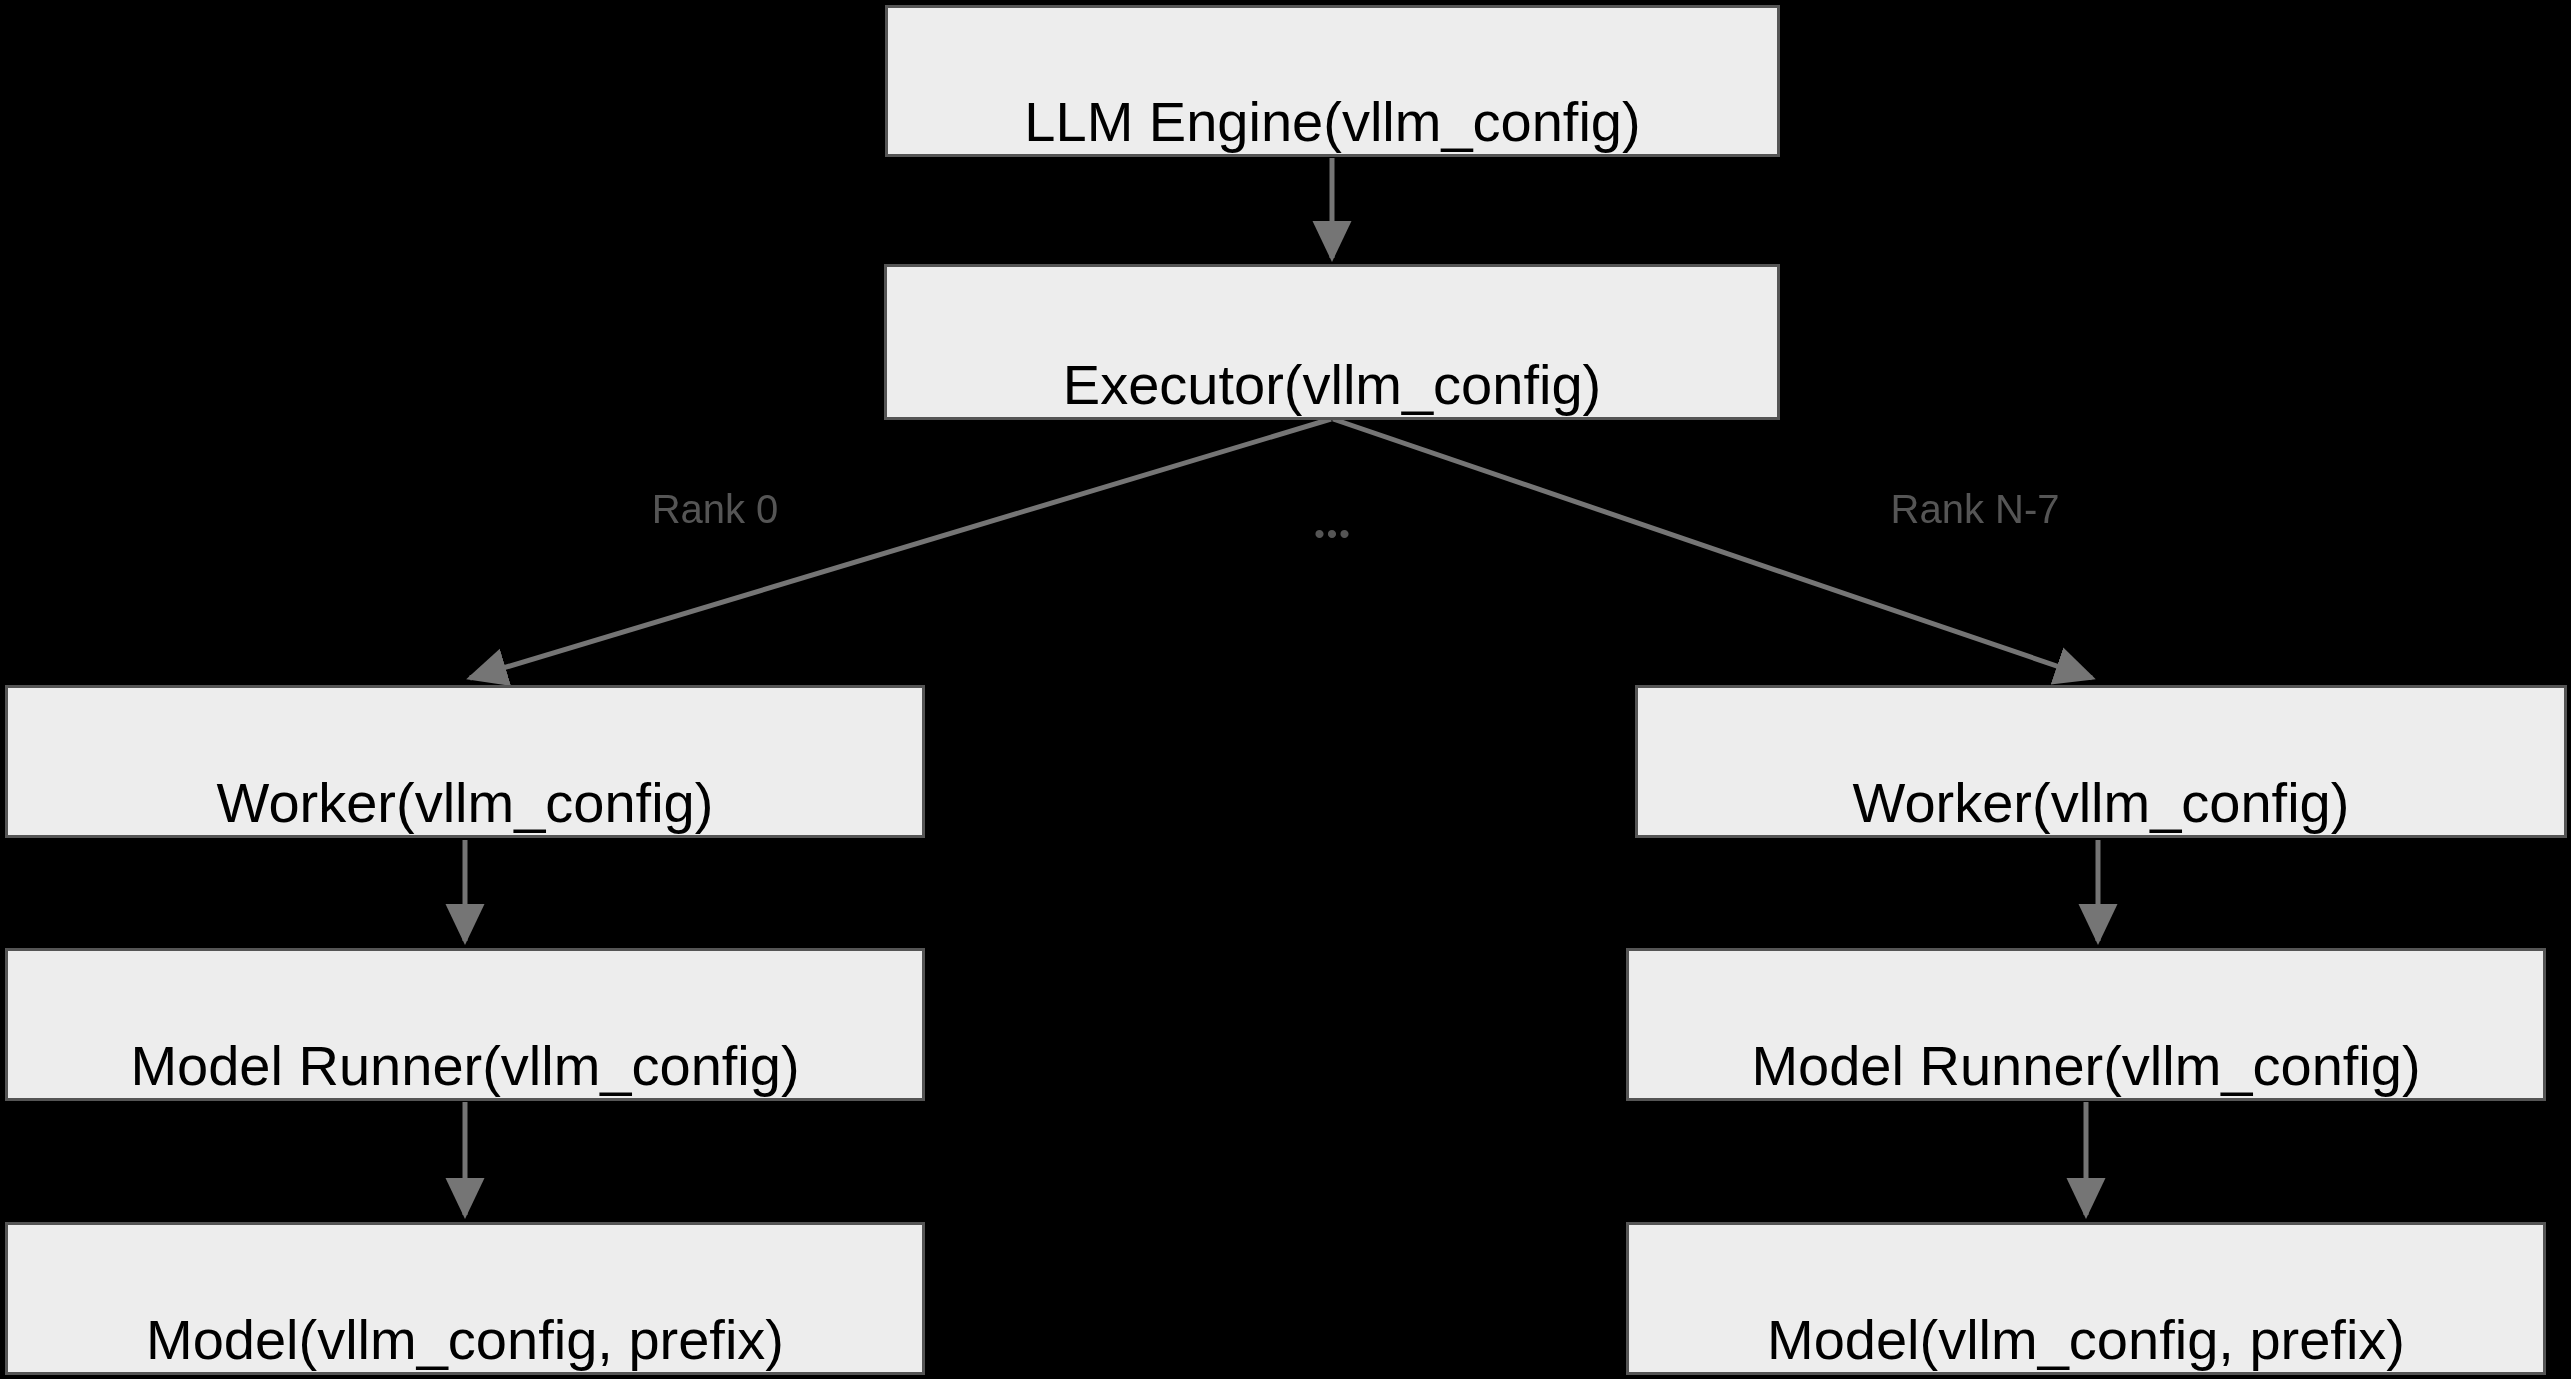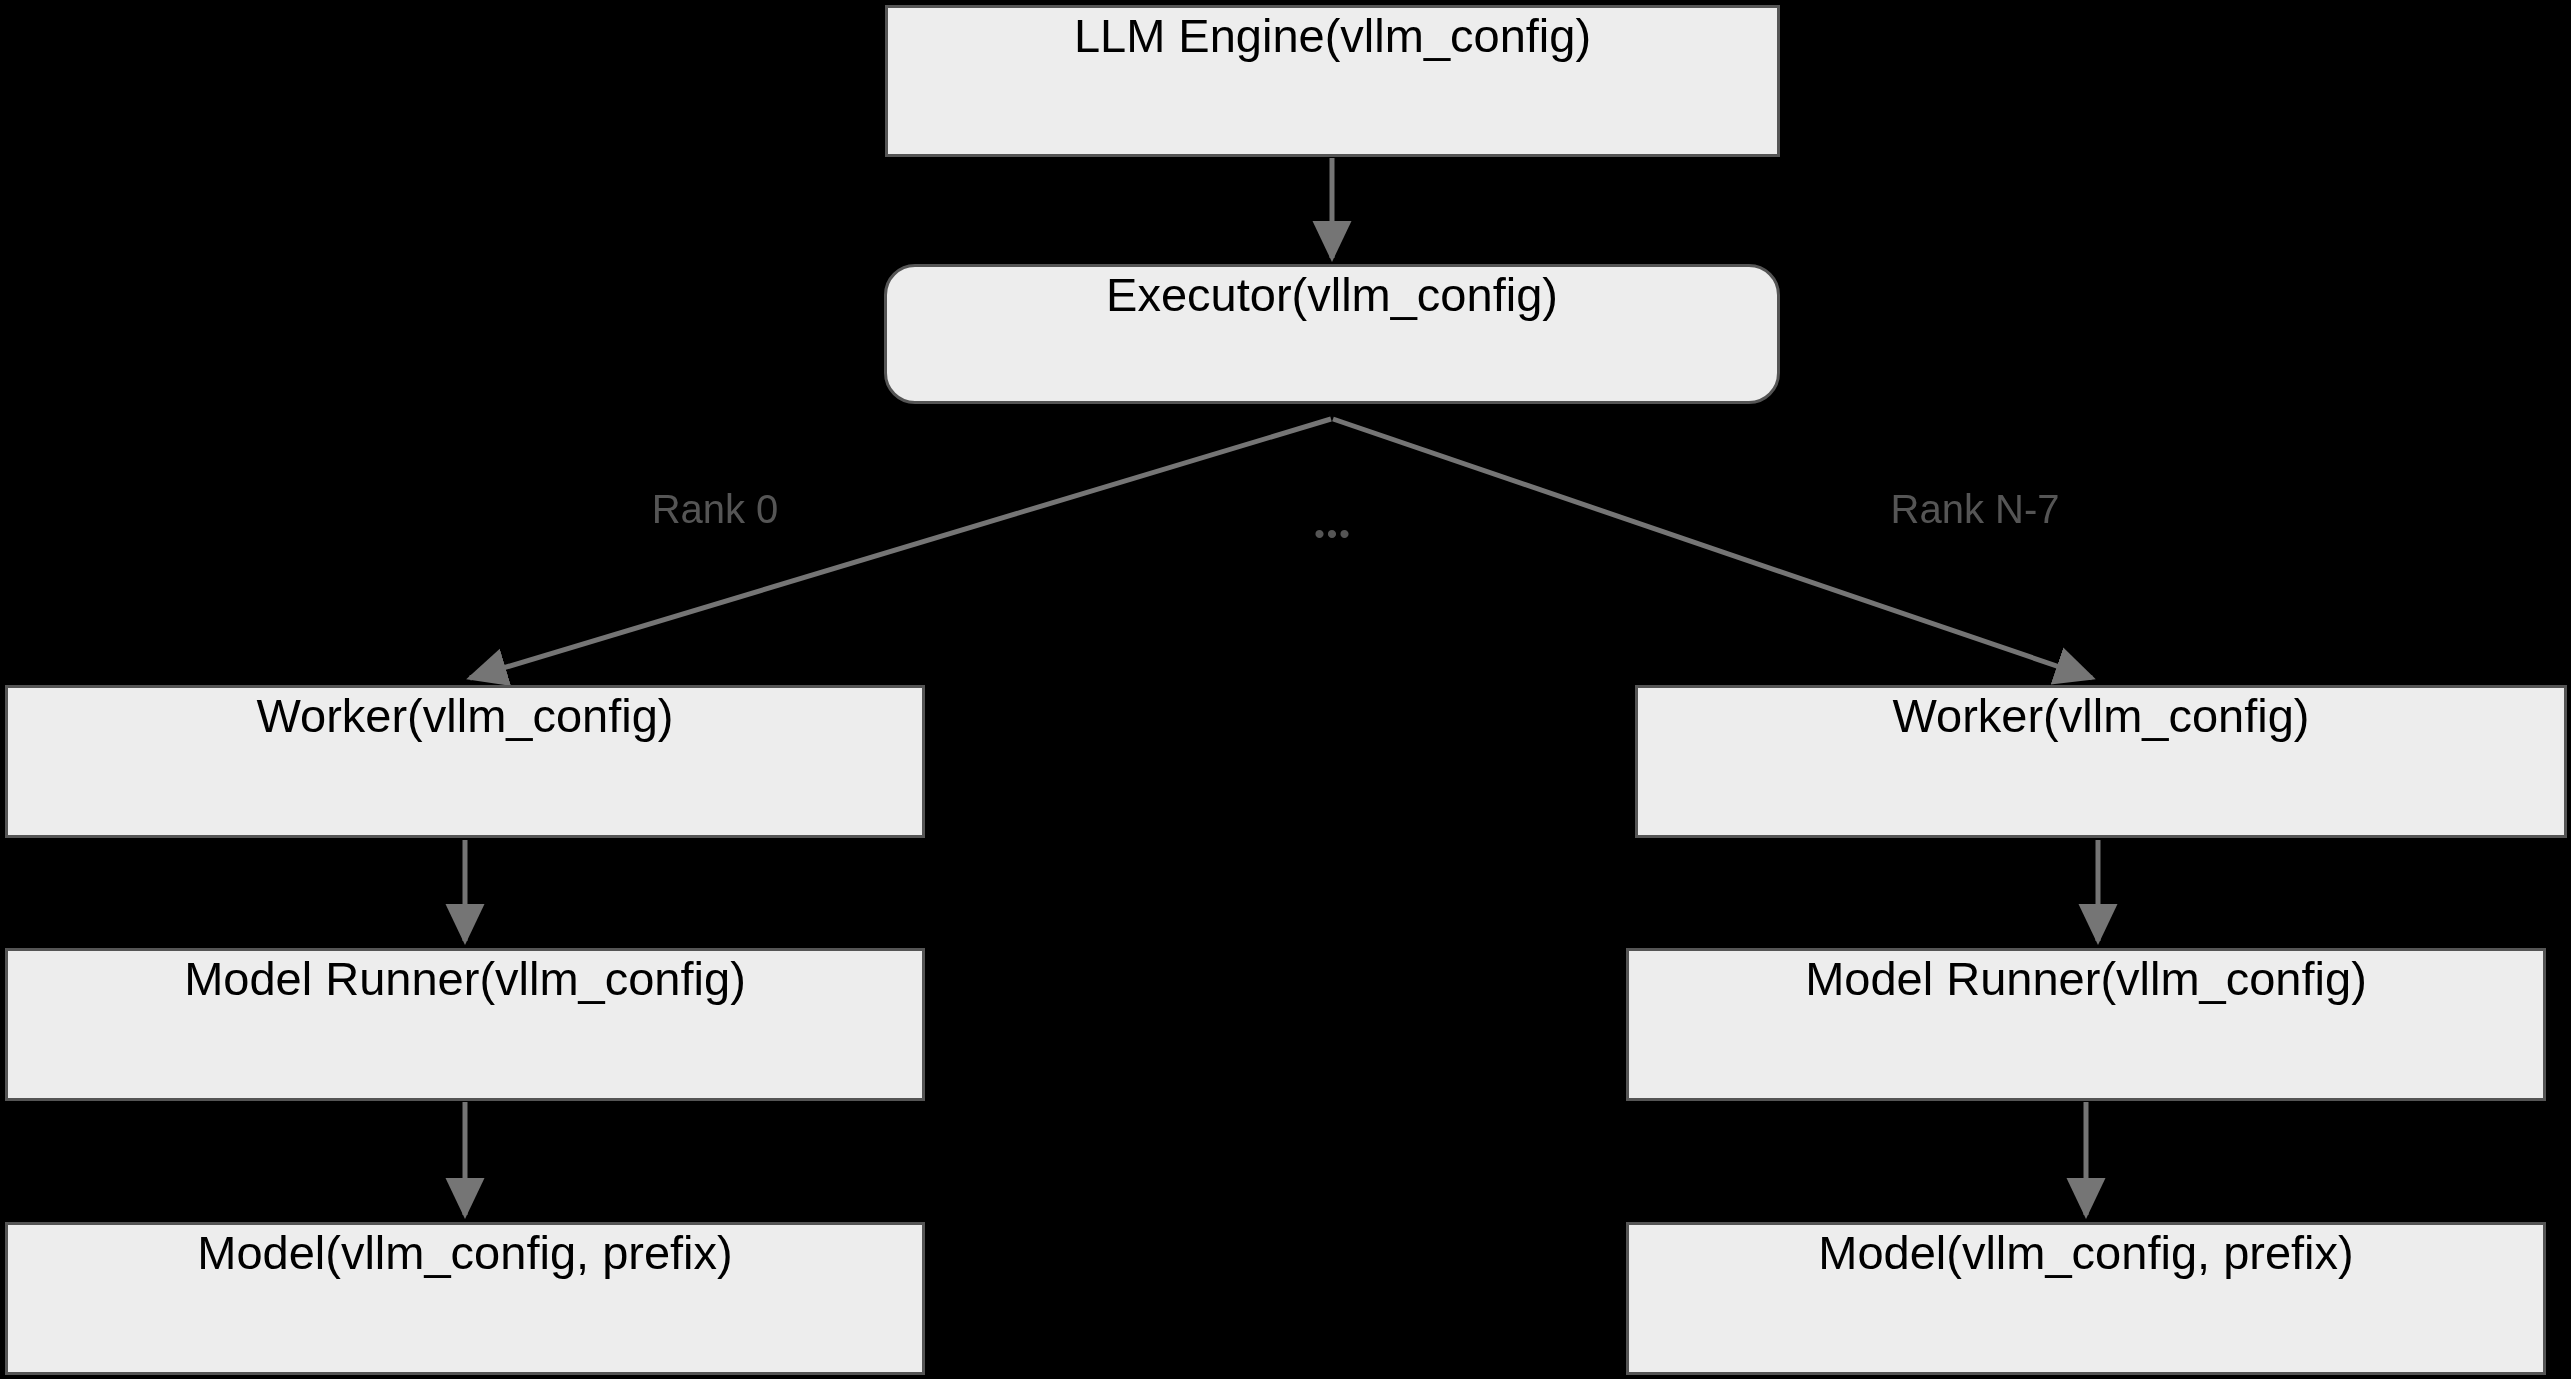--- a/index.html
+++ b/index.html
@@ -22,24 +22,24 @@
     width: 2571px;
     height: 1379px;
     pointer-events: none;
   }
   .node {
     position: absolute;
     box-sizing: border-box;
     background: #ededed;
     border: 3px solid #555555;
     display: flex;
-    align-items: flex-start;
+    align-items: flex-end;
     justify-content: center;
     color: #000000;
-    font-size: 47px;
+    font-size: 56px;
     font-weight: 400;
     letter-spacing: 0px;
     white-space: nowrap;
   }
   .edge-label {
     position: absolute;
     color: #555555;
     font-size: 40px;
     font-weight: 400;
     white-space: nowrap;
@@ -78,21 +78,21 @@
     <line x1="465" y1="1102" x2="465" y2="1215" stroke="#757575" stroke-width="5" marker-end="url(#arrowhead)"></line>
 
     <line x1="2098" y1="840" x2="2098" y2="941" stroke="#757575" stroke-width="5" marker-end="url(#arrowhead)"></line>
     <line x1="2086" y1="1102" x2="2086" y2="1215" stroke="#757575" stroke-width="5" marker-end="url(#arrowhead)"></line>
   </svg>
 
   <div class="node" style="left:885px; top:5px; width:895px; height:152px;">
     <span>LLM Engine(vllm_config)</span>
   </div>
 
-  <div class="node" style="left:884px; top:264px; width:896px; height:140px;border-radius:31px;">
+  <div class="node" style="left:884px; top:264px; width:896px; height:156px;">
     <span>Executor(vllm_config)</span>
   </div>
 
   <div class="edge-label" style="left:715px; top:487px;">
     <span>Rank 0</span>
   </div>
 
   <div class="ellipsis-label" style="left:1333px; top:519px;">
     <span>•••</span>
   </div>

